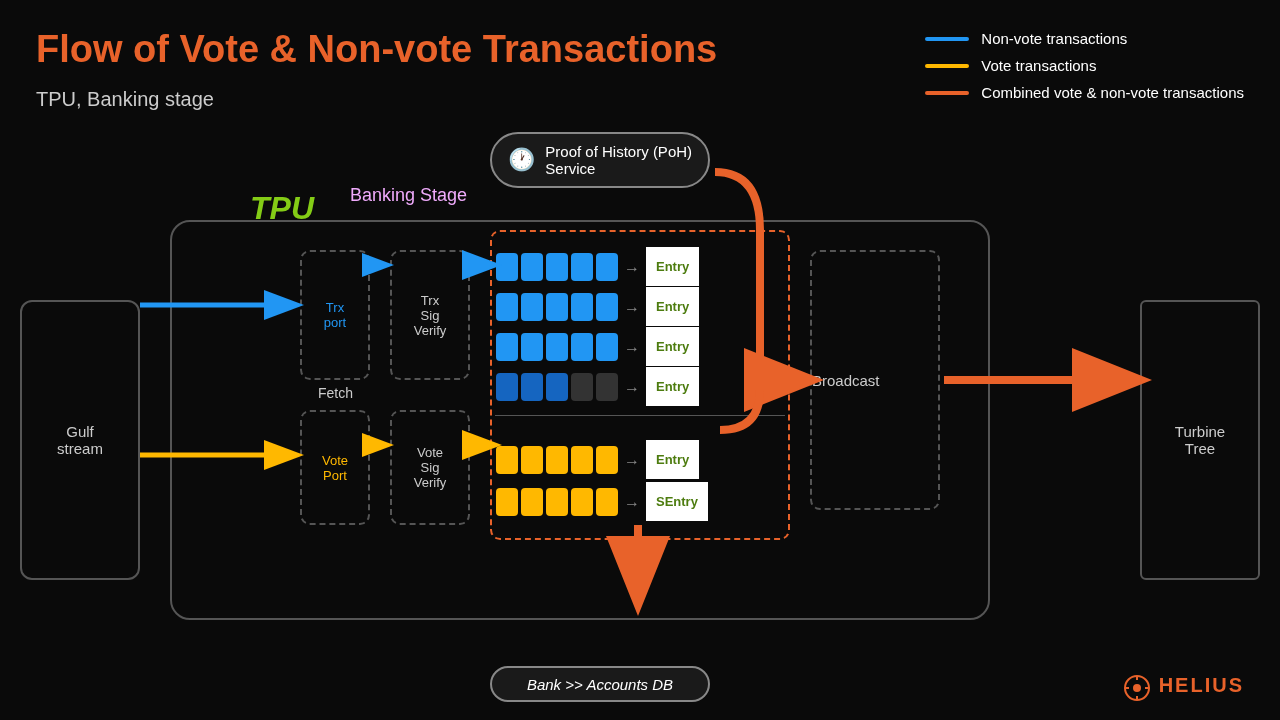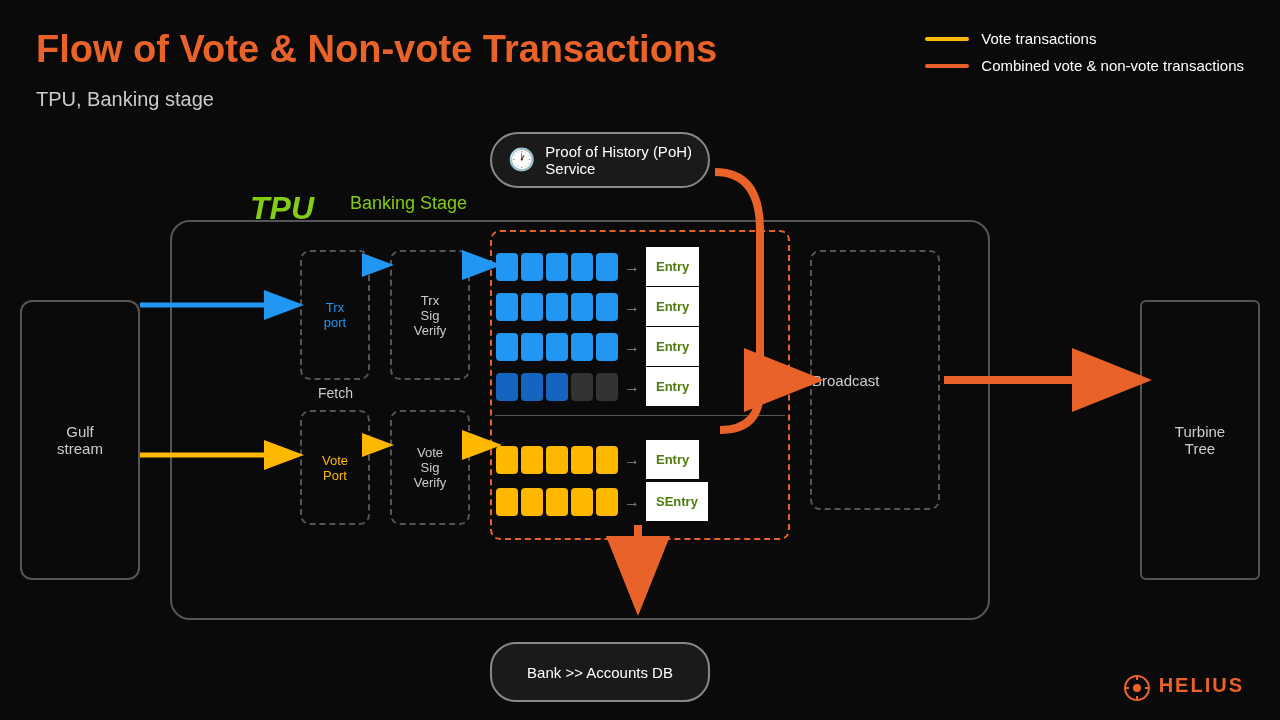--- a/index.html
+++ b/index.html
@@ -100,22 +100,21 @@
       font-size: 32px;
       font-weight: 700;
       color: #84cc16;
       font-style: italic;
     }
     .banking-label {
       position: absolute;
       top: 65px;
       left: 350px;
       font-size: 18px;
-      color: #84cc16;
-      margin-top: 8px;
+      color: #f0abfc;
     }
 
     
     .gulfstream-box {
       position: absolute;
       top: 180px;
       left: 20px;
       width: 120px;
       height: 280px;
       border: 2px solid #555;
@@ -268,29 +267,30 @@
       color: #888;
       font-size: 16px;
     }
 
     
     .bank-box {
       position: absolute;
       bottom: 18px;
       left: 490px;
       width: 220px;
-      height: 60px;
+      height: 36px;
       background: #1a1a1a;
       border: 2px solid #888;
       border-radius: 26px;
       display: flex;
       align-items: center;
       justify-content: center;
       font-size: 15px;
       color: #fff;
+      font-style: italic;
     }
 
     
     .arrows-svg {
       position: absolute;
       top: 0;
       left: 0;
       width: 1280px;
       height: 720px;
       pointer-events: none;
@@ -333,20 +333,24 @@
       background: #555;
     }
   </style>
 </head>
 <body>
 
 <div class="title">Flow of Vote &amp; Non-vote Transactions</div>
 <div class="subtitle">TPU, Banking stage</div>
 
 <div class="legend">
+  <div class="legend-item">
+    <div class="legend-line" style="background:#2196F3;"></div>
+    <span class="legend-label">Non-vote transactions</span>
+  </div>
   <div class="legend-item">
     <div class="legend-line" style="background:#FFB800;"></div>
     <span class="legend-label">Vote transactions</span>
   </div>
   <div class="legend-item">
     <div class="legend-line" style="background:#e8622a;"></div>
     <span class="legend-label">Combined vote &amp; non-vote transactions</span>
   </div>
 </div>
 

